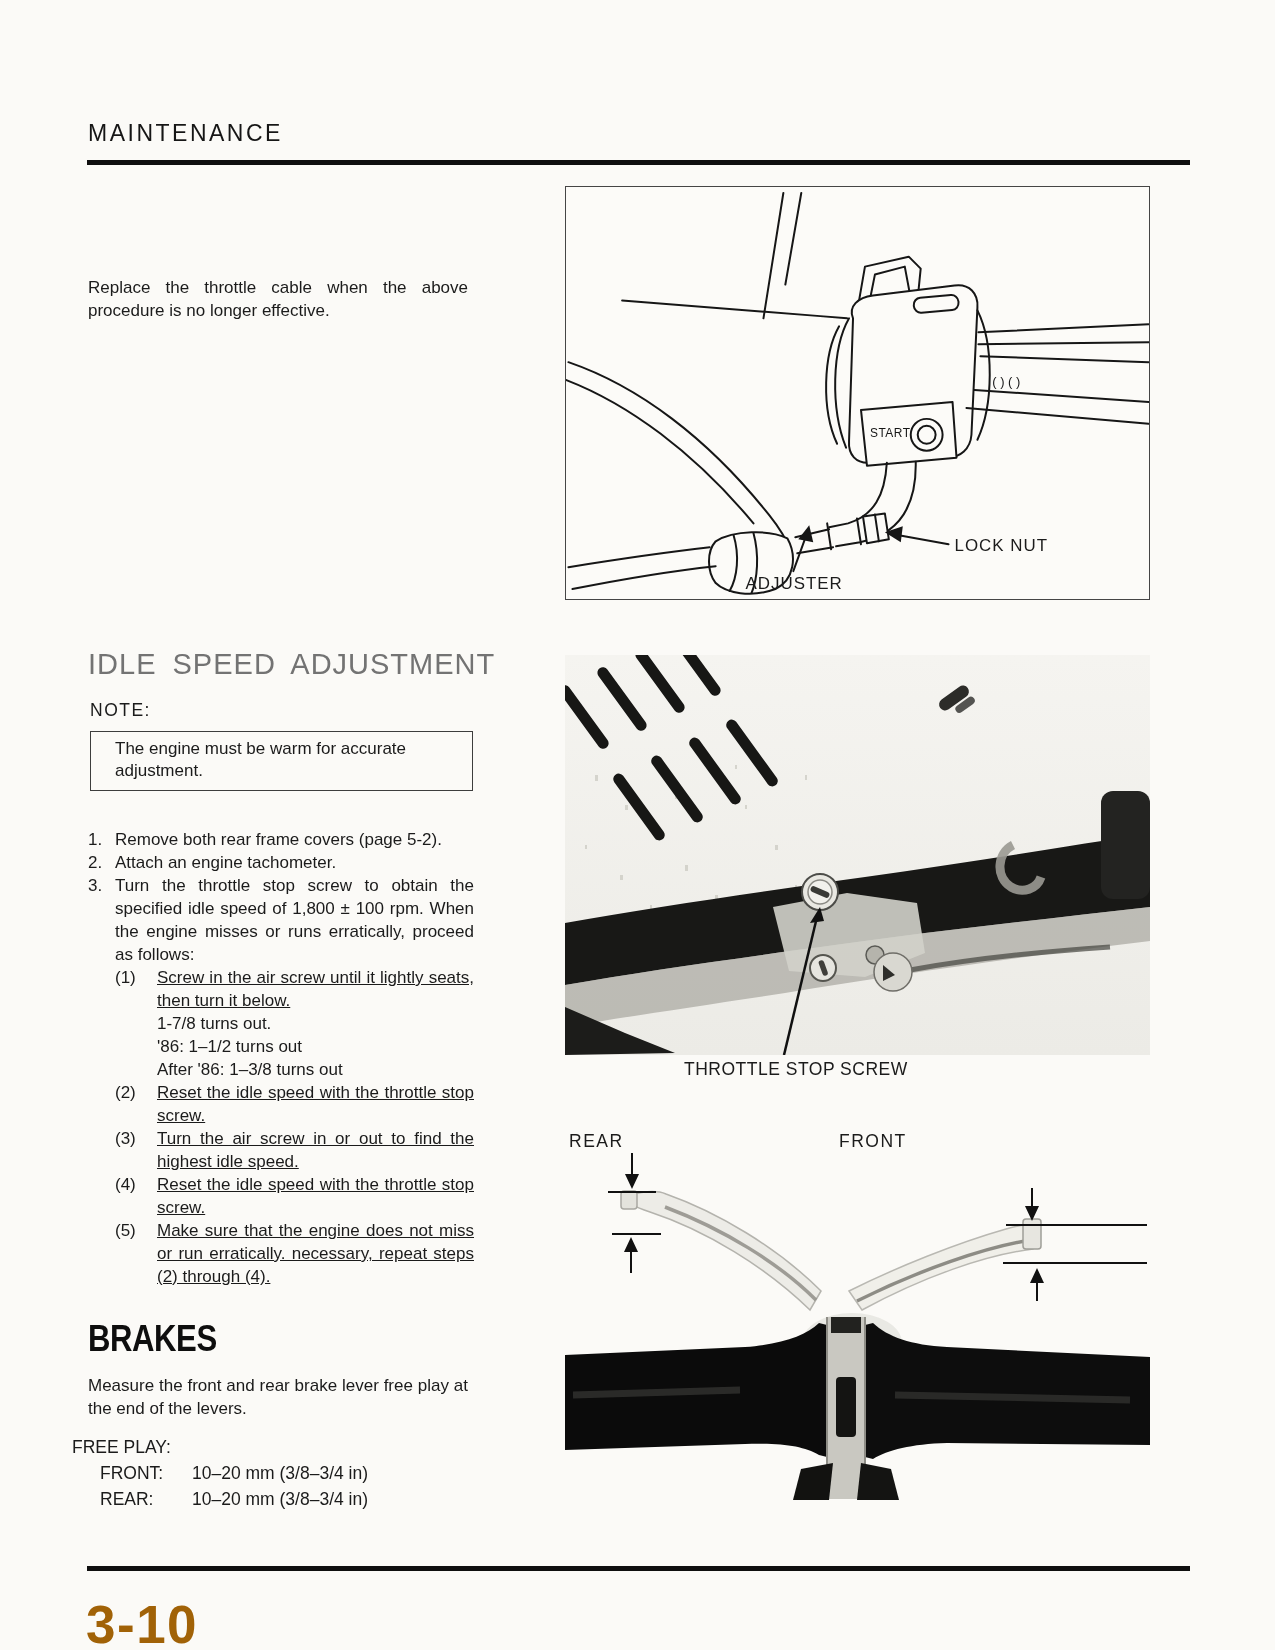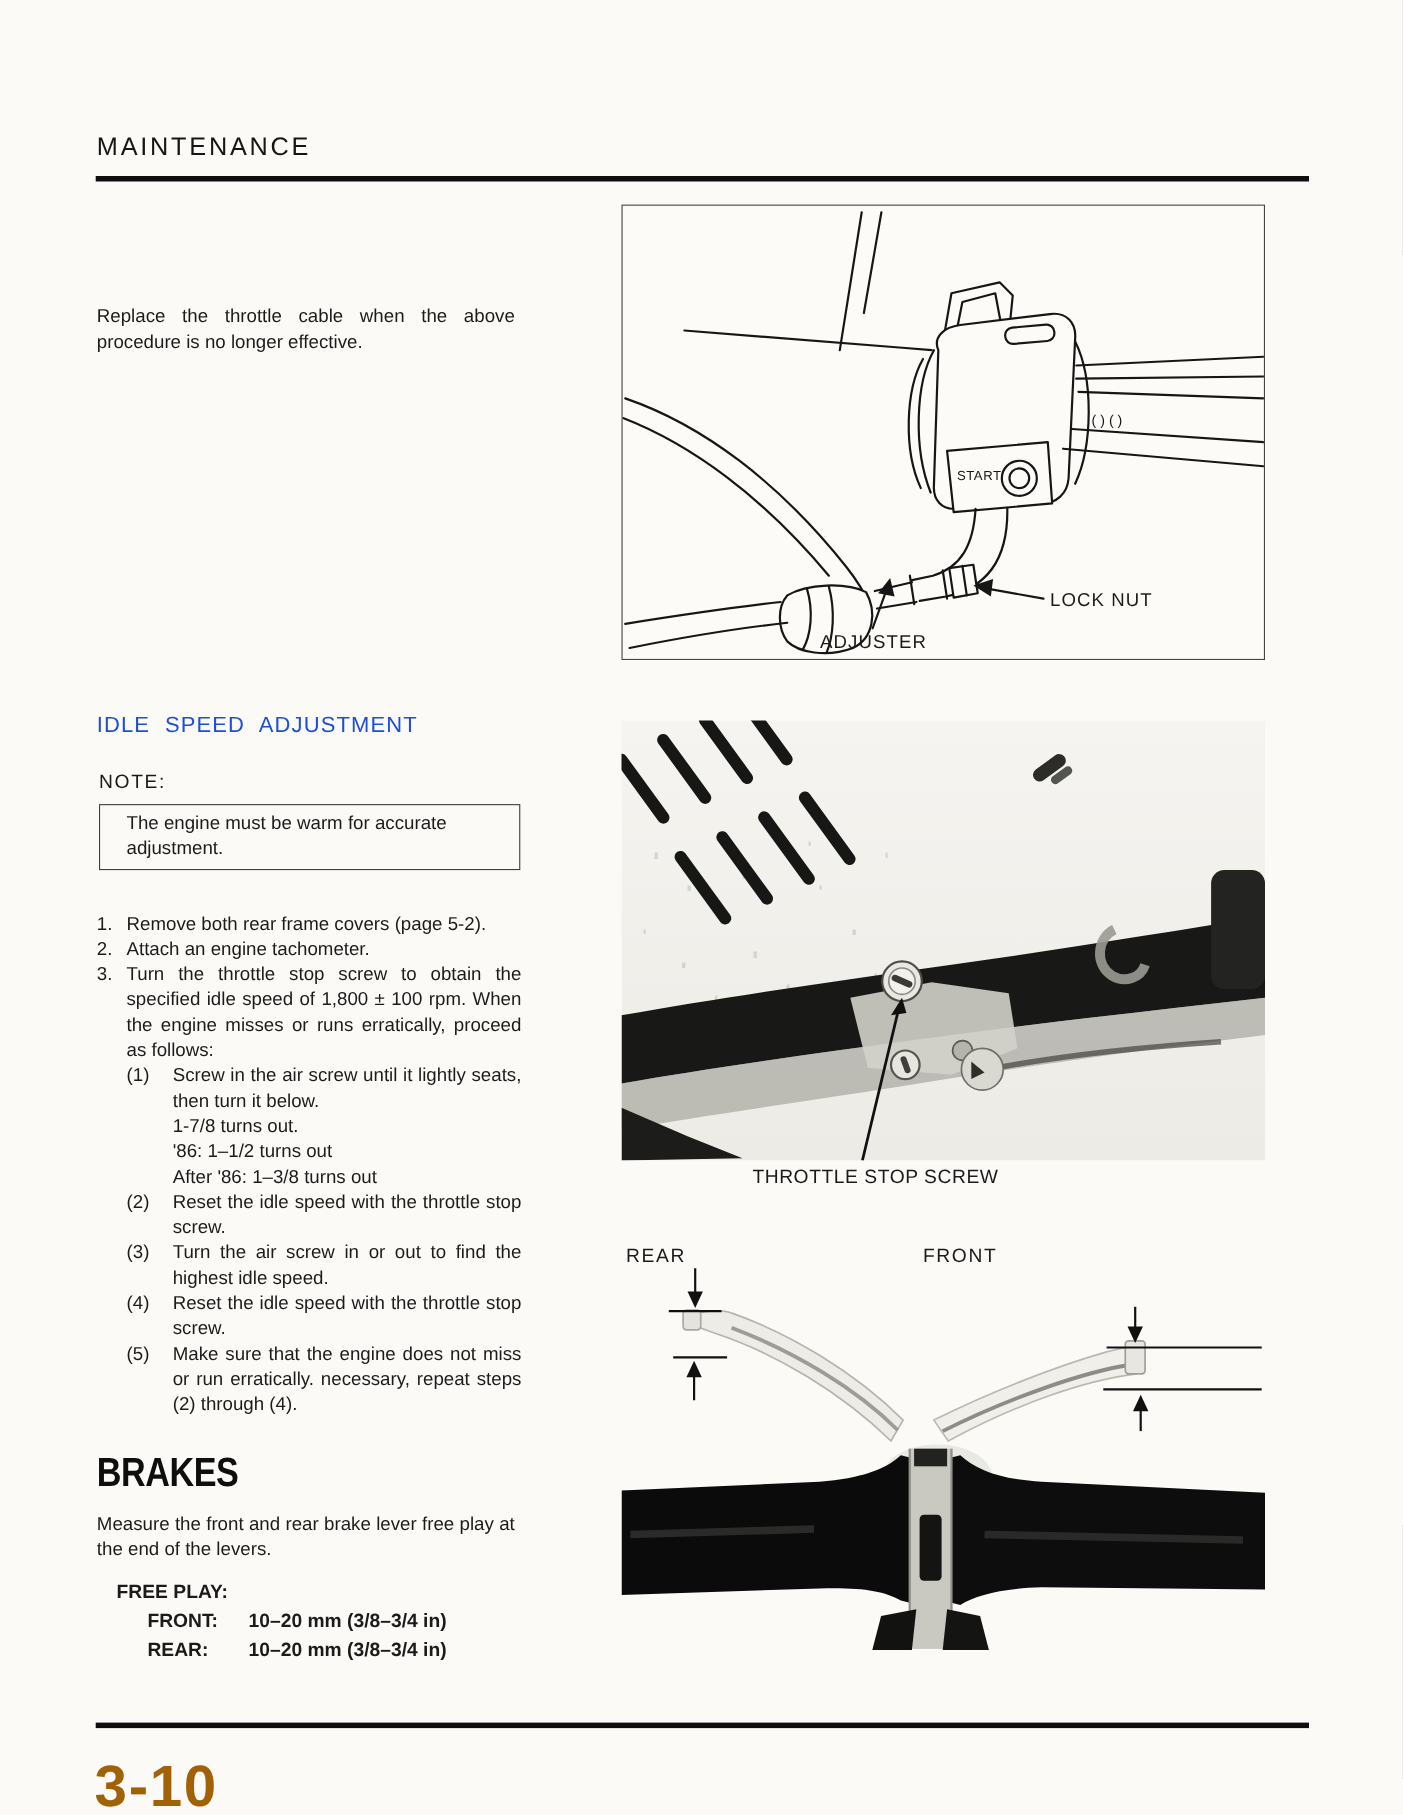--- a/index.html
+++ b/index.html
@@ -7,36 +7,36 @@
         font-family:"Liberation Sans",sans-serif;color:#1b1b1b;overflow:hidden;}
   .hdr{position:absolute;left:88px;top:120px;font-size:23px;letter-spacing:2.5px;color:#161616;}
   .h-rule{position:absolute;background:#0f0f0f;height:5px;}
   .rule-top{left:87px;top:160px;width:1103px;}
   .rule-bottom{left:87px;top:1566px;width:1103px;}
   .para{position:absolute;left:88px;width:380px;font-size:17px;line-height:23px;text-align:justify;}
   .p1{top:183px;} .p2{top:276px;}
   .fig1{position:absolute;left:565px;top:186px;width:585px;height:414px;border:1.5px solid #454545;
         box-sizing:border-box;background:#fcfbf8;}
   .fig1 svg,.fig2 svg,.fig3 svg{display:block;width:100%;height:100%;}
-  .sec-title{position:absolute;left:88px;top:648px;font-size:20px;letter-spacing:1px;word-spacing:7px;color:#1d4ed8;}
+  .sec-title{position:absolute;left:88px;top:648px;font-size:29px;letter-spacing:1px;word-spacing:7px;color:#737373;}
   .note-label{position:absolute;left:90px;top:700px;font-size:17.5px;letter-spacing:1.5px;}
   .note-box{position:absolute;left:90px;top:731px;width:383px;box-sizing:border-box;border:1.6px solid #3d3d3d;
             padding:6px 14px 8px 24px;font-size:17px;line-height:22px;background:#fbfaf7;}
   .steps{position:absolute;left:88px;top:828px;width:386px;font-size:17px;line-height:23px;}
   .step{display:flex;}
   .step .num{flex:0 0 27px;}
   .step .txt{flex:1;text-align:justify;}
   .substep{display:flex;margin-left:27px;}
   .substep .num{flex:0 0 42px;}
-  .substep .txt{flex:1;text-align:justify;}
+  .substep .txt{flex:1;text-align:justify;text-decoration:underline;}
   .turn-specs{margin-left:69px;}
   .brakes-title{position:absolute;left:88px;top:1318px;font-size:37px;font-weight:bold;letter-spacing:-0.5px;
                 transform:scaleX(0.84);transform-origin:left top;color:#0e0e0e;}
   .brakes-para{position:absolute;left:88px;top:1374px;width:380px;font-size:17px;line-height:23px;text-align:justify;}
-  .freeplay{position:absolute;left:106px;top:1434px;font-size:17.5px;line-height:26px;font-weight:bold;}
+  .freeplay{position:absolute;left:72px;top:1434px;font-size:17.5px;line-height:26px;font-weight:normal;}
   .spec-row{display:flex;margin-left:28px;}
   .spec-row .spec-label{flex:0 0 92px;}
   .fig2{position:absolute;left:565px;top:655px;width:585px;height:400px;}
   .fig2-caption{position:absolute;left:684px;top:1059px;font-size:17.5px;letter-spacing:0.5px;}
   .fig3{position:absolute;left:565px;top:1095px;width:585px;height:405px;}
   .pageno{position:absolute;left:86px;top:1594px;font-size:53px;font-weight:bold;letter-spacing:1.5px;color:#a16207;}
   svg text{font-family:"Liberation Sans",sans-serif;}
 </style>
 </head>
 <body>

